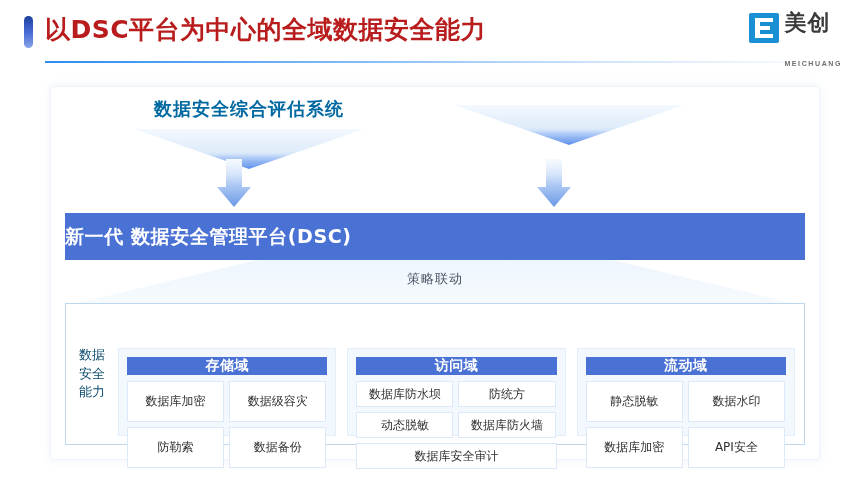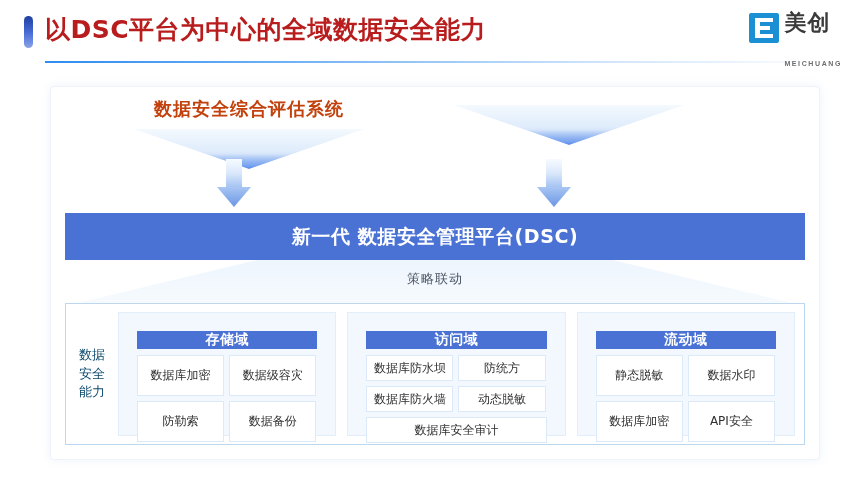--- a/index.html
+++ b/index.html
@@ -63,21 +63,21 @@
     background:#ffffff;
     border:1px solid #eef3fb;
     border-radius:4px;
     box-shadow:0 0 10px rgba(150,180,220,0.16);
   }
   
   .src{position:absolute;width:260px;}
   .src.a{left:68px;top:10px;}
   .src.b{left:388px;top:10px;}
   .src-label{
-    text-align:center;font-size:18px;font-weight:bold;color:#c2410c;
+    text-align:center;font-size:18px;font-weight:bold;color:#0369a1;
     letter-spacing:1px;white-space:nowrap;
     font-family:"DejaVu Sans","Liberation Sans",sans-serif;
   }
   .chev{
     position:relative;width:230px;height:40px;margin:8px auto 0 auto;
     background:linear-gradient(180deg,#f4f9fe 0%,#dfecfb 55%,#a9c6f3 100%);
     clip-path:polygon(0 0,100% 0,50% 100%,50% 100%);
     -webkit-clip-path:polygon(0 0,100% 0,50% 100%);
   }
   .chev-edge{
@@ -99,21 +99,21 @@
     background:linear-gradient(180deg,#a8c6f2 0%,#6b96e6 100%);
     clip-path:polygon(0 0,100% 0,50% 100%);
     -webkit-clip-path:polygon(0 0,100% 0,50% 100%);
   }
   .arrow.a{left:166px;top:72px;}
   .arrow.b{left:486px;top:72px;}
   
   .dsc-bar{
     position:absolute;left:14px;top:126px;width:740px;height:47px;
     background:#4a72d4;
-    display:flex;align-items:center;justify-content:center;
+    display:flex;align-items:center;
   }
   .dsc-text{
     color:#ffffff;font-size:19px;font-weight:bold;letter-spacing:.6px;
     font-family:"DejaVu Sans","Liberation Sans",sans-serif;
   }
   
   .funnel{
     position:absolute;left:14px;top:173px;width:740px;height:46px;
     background:linear-gradient(180deg,#eef5fd 0%,#f7fbff 100%);
     clip-path:polygon(26% 0,74% 0,100% 100%,0 100%);
@@ -139,21 +139,22 @@
     font-family:"DejaVu Sans","Liberation Sans",sans-serif;
   }
   .domains{
     flex:1;display:flex;gap:11px;padding:8px 9px 8px 0;box-sizing:border-box;
   }
   .domain{
     flex:1;display:flex;flex-direction:column;
     background:#f3f8fe;
     border:1px solid #e3eefb;
     box-sizing:border-box;
-    padding:18px;
+    padding:8px;
+    margin-top:36px;
   }
   .domain-head{
     height:23px;background:#4a72d4;color:#ffffff;
     display:flex;align-items:center;justify-content:center;
     font-size:14px;font-weight:bold;letter-spacing:.5px;
     font-family:"DejaVu Sans","Liberation Sans",sans-serif;
   }
   .domain-body{
     flex:1;display:flex;flex-wrap:wrap;gap:5px;margin-top:6px;align-content:flex-start;
   }
@@ -235,22 +236,22 @@
             <div class="chip">数据级容灾</div>
             <div class="chip">防勒索</div>
             <div class="chip">数据备份</div>
           </div>
         </div>
         <div class="domain d1">
           <div class="domain-head">访问域</div>
           <div class="domain-body">
             <div class="chip">数据库防水坝</div>
             <div class="chip">防统方</div>
+            <div class="chip">动态脱敏</div>
             <div class="chip">数据库防火墙</div>
-            <div class="chip">动态脱敏</div>
             <div class="chip wide">数据库安全审计</div>
           </div>
         </div>
         <div class="domain d2">
           <div class="domain-head">流动域</div>
           <div class="domain-body">
             <div class="chip">静态脱敏</div>
             <div class="chip">数据水印</div>
             <div class="chip">数据库加密</div>
             <div class="chip">API安全</div>

